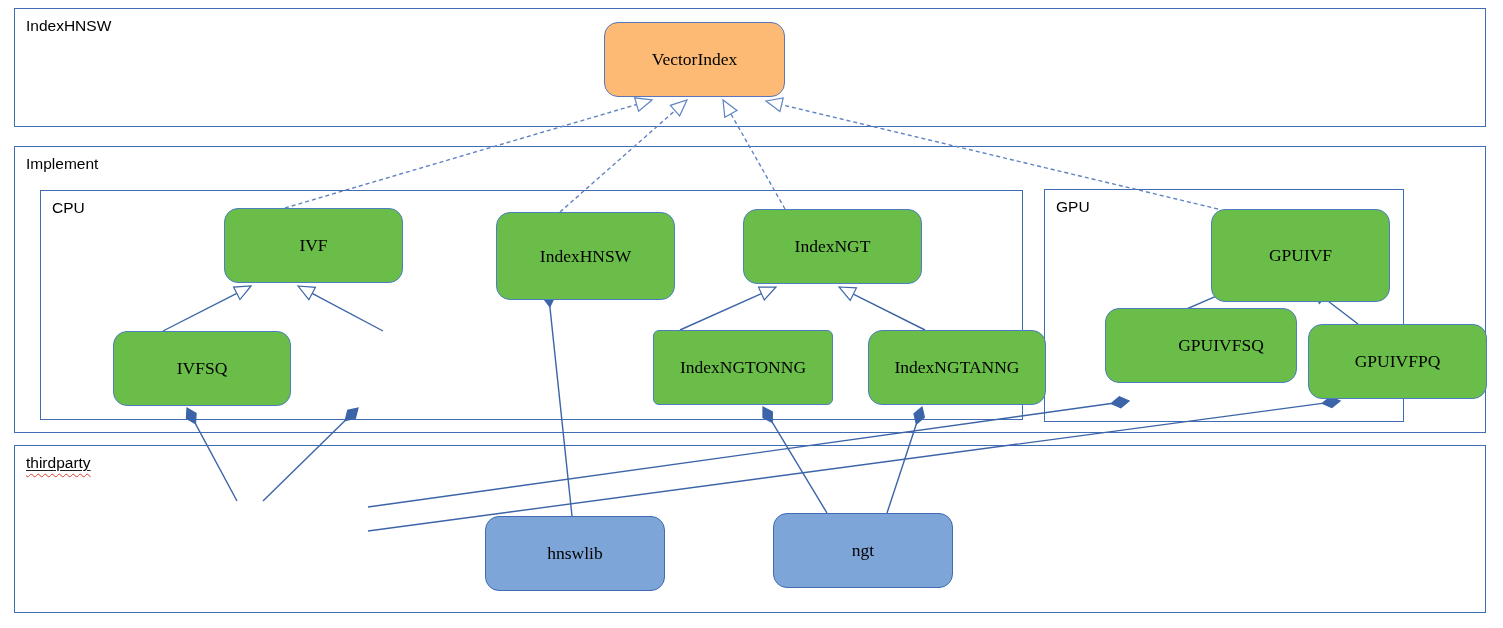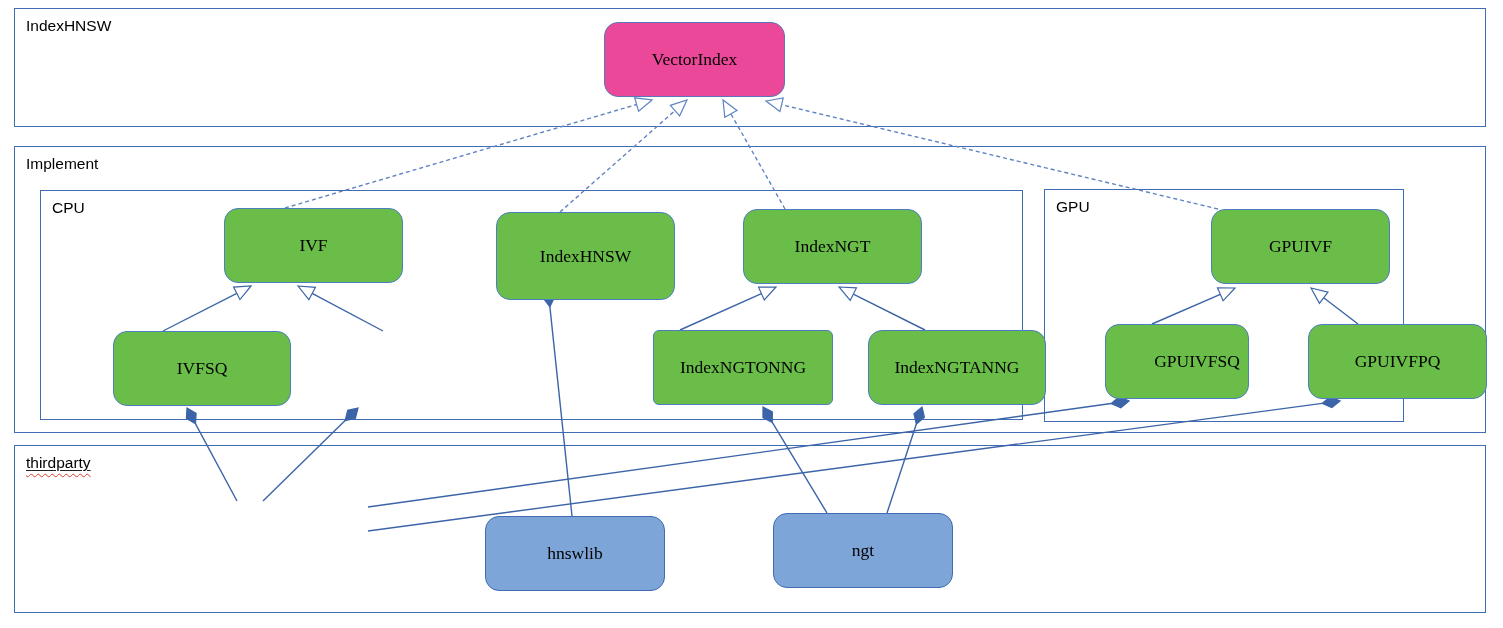--- a/index.html
+++ b/index.html
@@ -37,21 +37,21 @@
   .node{
     position:absolute;
     box-sizing:border-box;
     border-radius:14px;
     display:flex;align-items:center;justify-content:center;
     font-family:"Liberation Serif","DejaVu Serif",serif;
     font-size:17.5px;
     color:#000;
   }
   .node-green{background:#6abd49;border:1.4px solid #4d7ebf;margin-left:40px;}
-  .node-pink{background:#ec4899;border:1.4px solid #5b76b8;}
+  .node-pink{background:#fdba74;border:1.4px solid #5b76b8;}
   .node-blue{background:#7da5d8;border:1.4px solid #3f6cb3;}
   #edge-layer{position:absolute;left:0;top:0;}
 </style>
 </head>
 <body>
 
 <div id="stage">
     <div class="container-box" style="left: 14px; top: 8px; width: 1472px; height: 119px; border-color: rgb(63, 108, 179);">
       <span class="container-label">IndexHNSW</span>
     </div>
@@ -151,24 +151,24 @@
     </div>
     <div class="node node-green" style="left: 73px; top: 331px; width: 178px; height: 75px;">
       <span>IVFSQ</span>
     </div>
     <div class="node node-green" style="left: 613px; top: 330px; width: 180px; height: 75px; border-radius: 6px;">
       <span>IndexNGTONNG</span>
     </div>
     <div class="node node-green" style="left: 828px; top: 330px; width: 178px; height: 75px;">
       <span>IndexNGTANNG</span>
     </div>
-    <div class="node node-green" style="left: 1171px; top: 209px; width: 179px; height: 75px;">
+    <div class="node node-green" style="left: 1171px; top: 209px; width: 179px; height: 93px;">
       <span>GPUIVF</span>
     </div>
-    <div class="node node-green" style="left: 1065px; top: 324px; width: 144px; height: 75px; padding-left: 40px;">
+    <div class="node node-green" style="left: 1065px; top: 308px; width: 192px; height: 75px; padding-left: 40px;">
       <span>GPUIVFSQ</span>
     </div>
     <div class="node node-green" style="left: 1268px; top: 324px; width: 179px; height: 75px;">
       <span>GPUIVFPQ</span>
     </div>
     <div class="node node-blue" style="left: 485px; top: 516px; width: 180px; height: 75px; text-align: center;">
       <span>hnswlib</span>
     </div>
     <div class="node node-blue" style="left: 773px; top: 513px; width: 180px; height: 75px;">
       <span>ngt</span>

